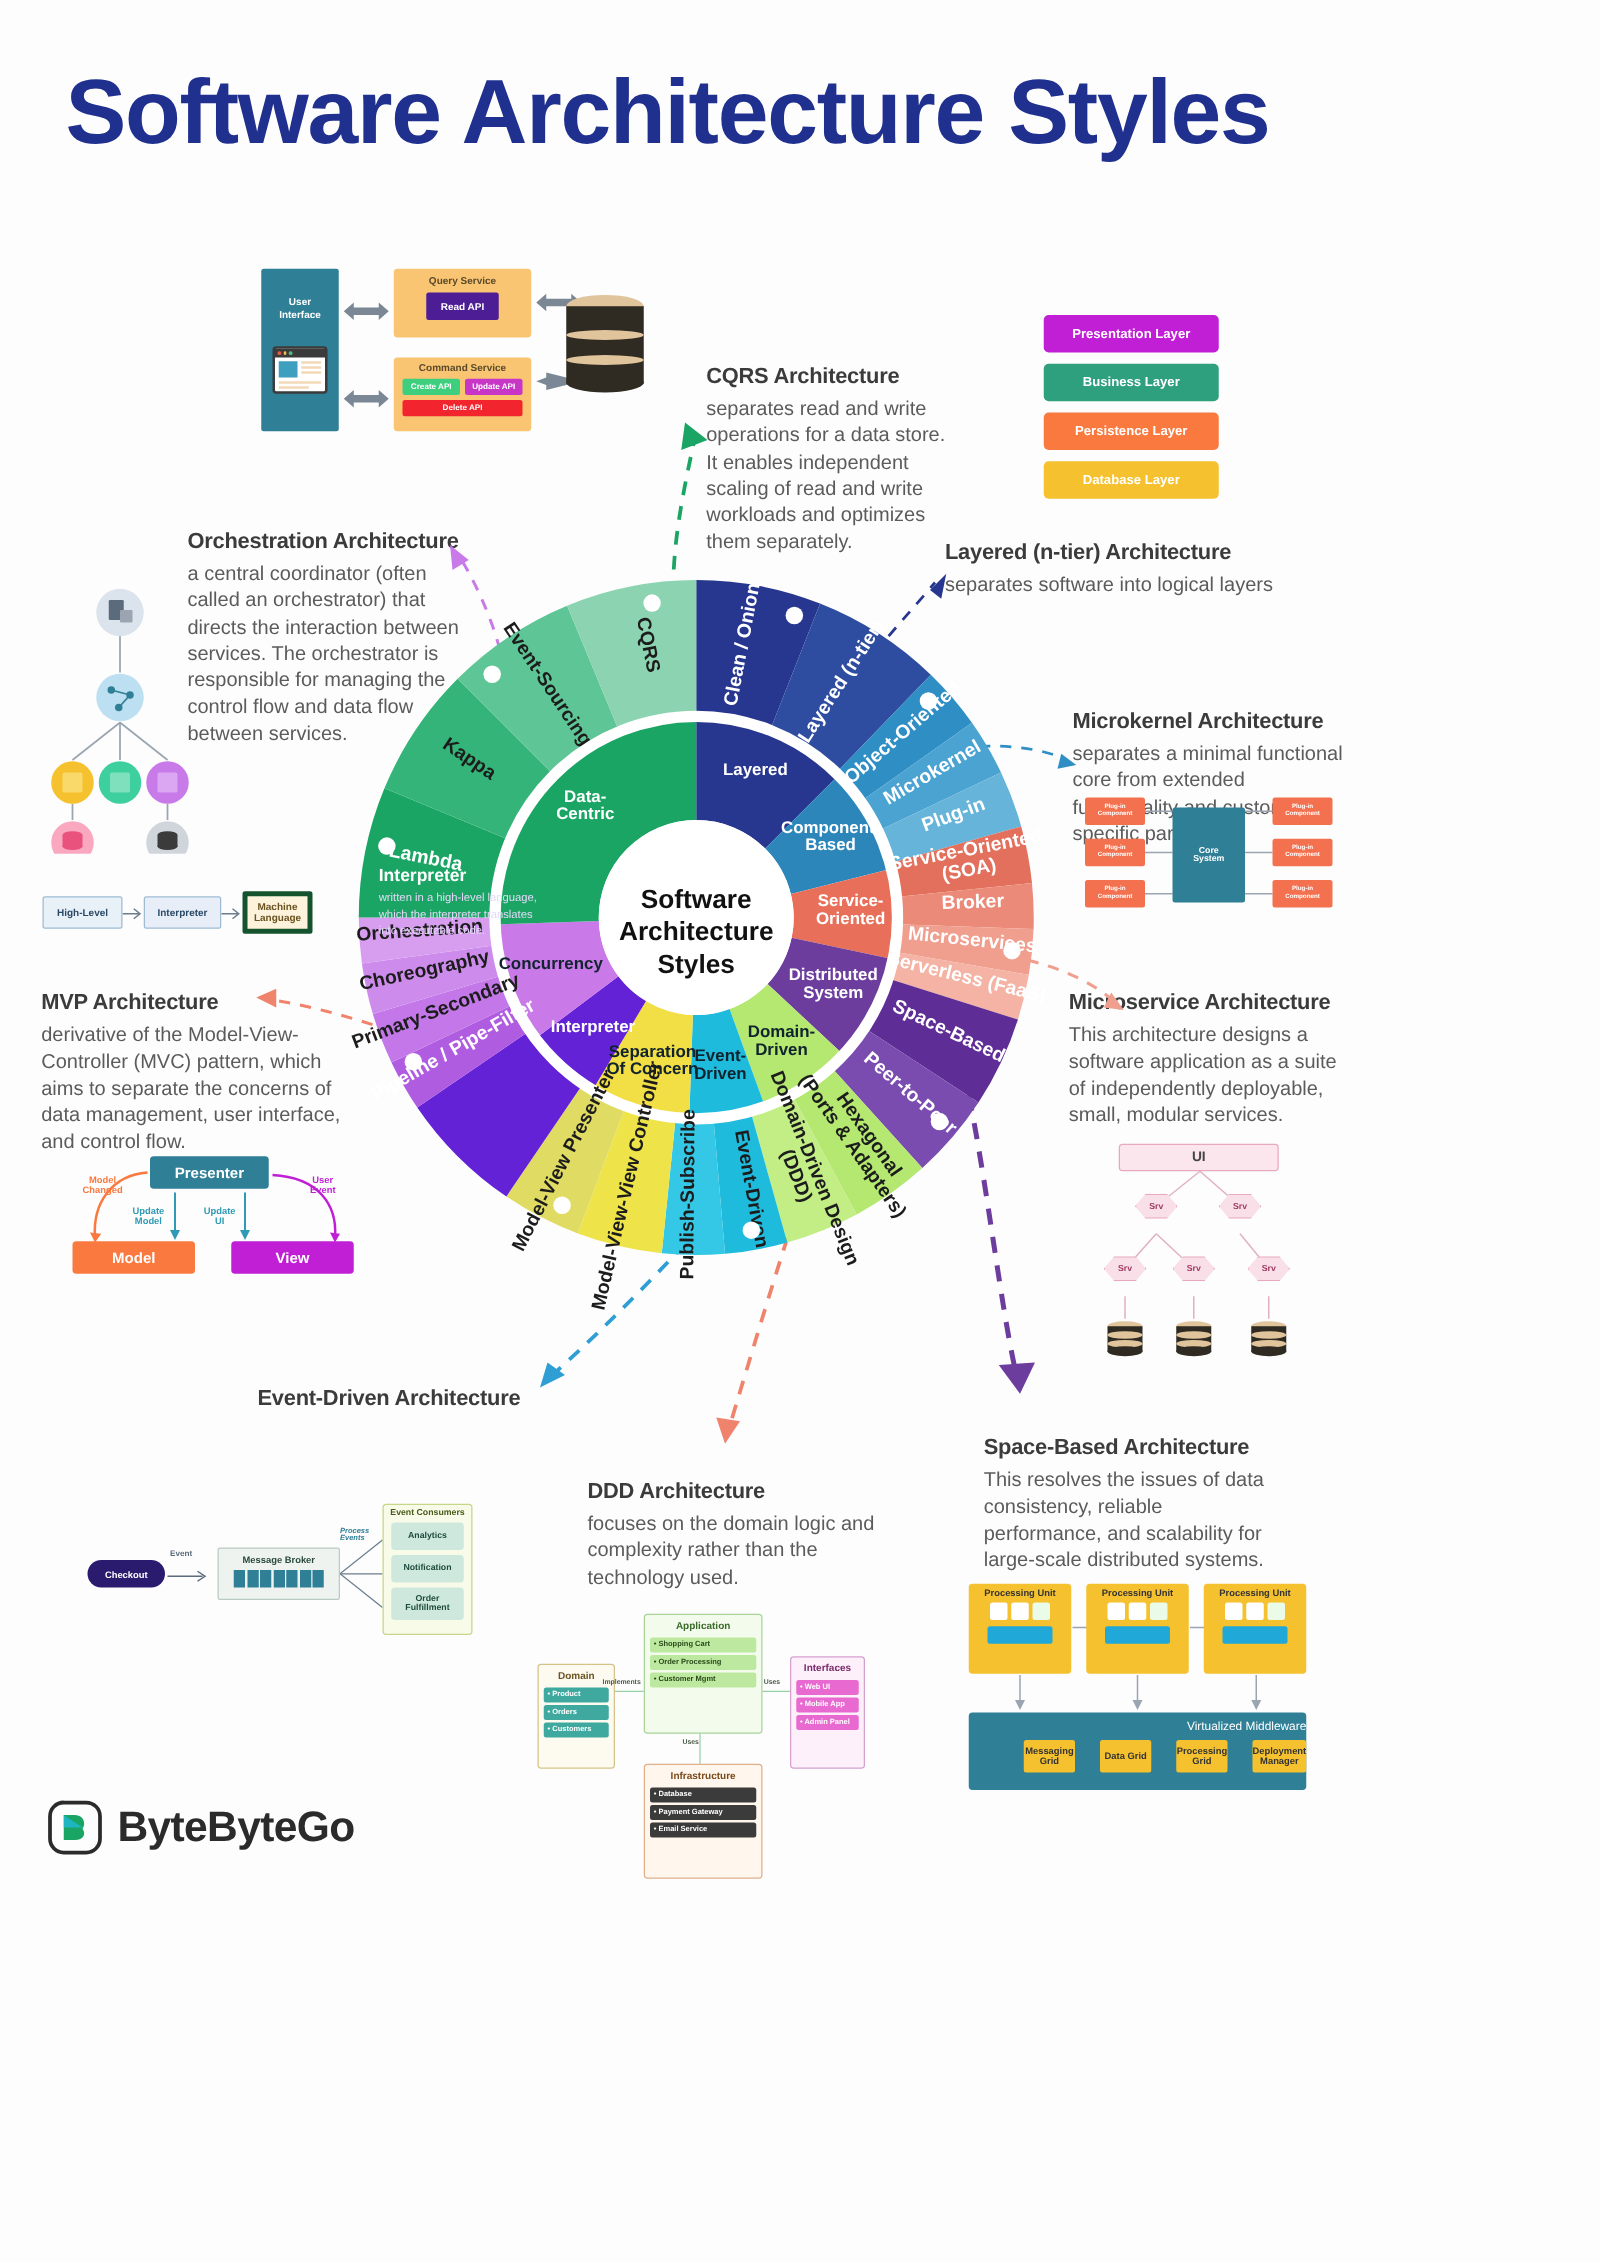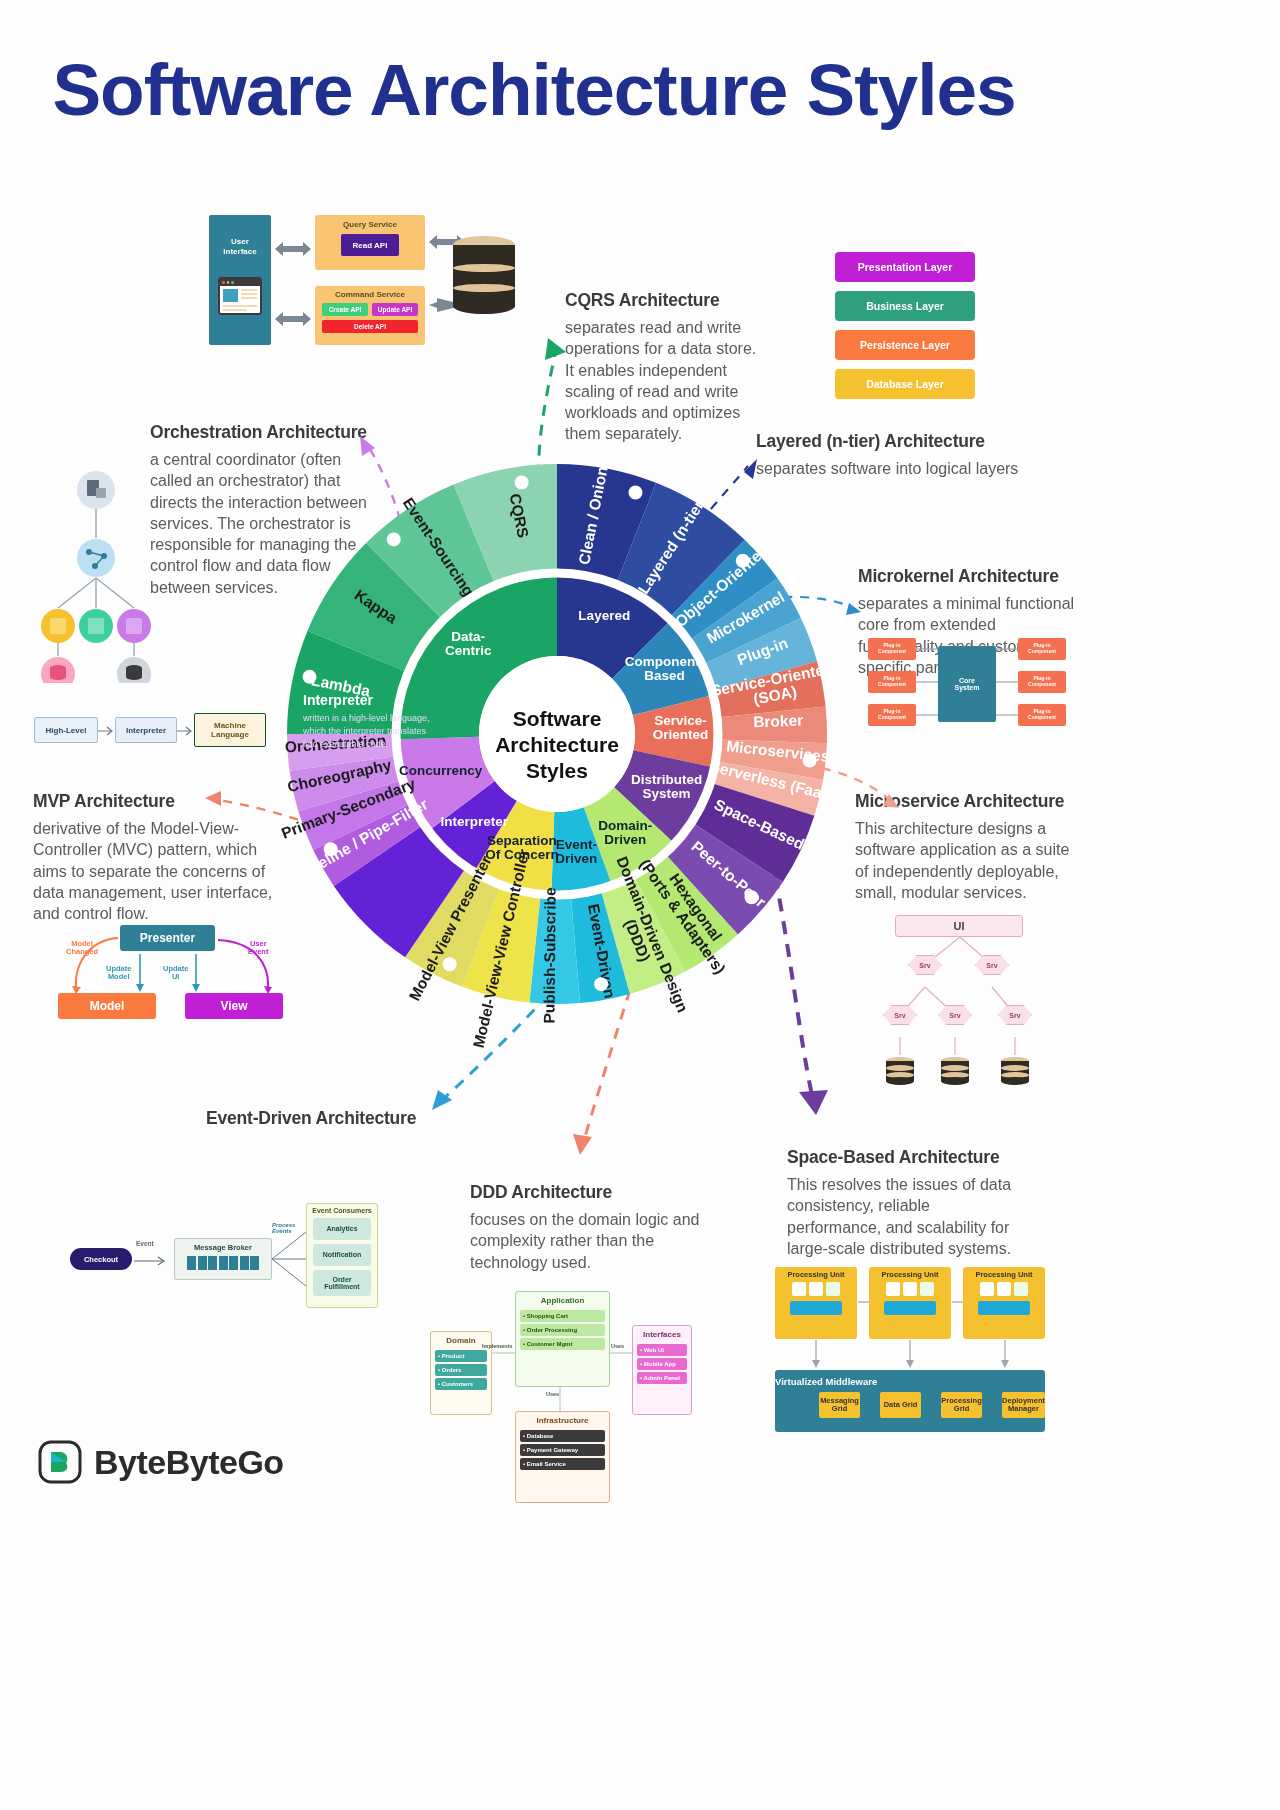--- a/index.html
+++ b/index.html
@@ -259,21 +259,21 @@
   </div>
   <svg style="position:absolute;left:64px;top:13px;" width="17" height="10">
       <path d="M0 5 L13 5 M9 1 L14 5 L9 9" stroke="#6b7c8c" stroke-width="1.2" fill="none"></path>
     </svg>
   <div style="position:absolute;left:81px;top:4px;width:62px;height:26px;background:#e8eef8;border:1px solid #9dbcd4;border-radius:2px;display:flex;align-items:center;justify-content:center;">
     <span style="font-size:8px;color:#2a4a66;font-weight:bold;">Interpreter</span>
   </div>
   <svg style="position:absolute;left:143px;top:13px;" width="17" height="10">
       <path d="M0 5 L13 5 M9 1 L14 5 L9 9" stroke="#6b7c8c" stroke-width="1.2" fill="none"></path>
     </svg>
-  <div style="position:absolute;left:160px;top:0;width:72px;height:34px;background:#fdf3dd;border:1px solid #14532d;border-radius:2px;display:flex;flex-direction:column;align-items:center;justify-content:center;">
+  <div style="position:absolute;left:160px;top:0;width:56px;height:34px;background:#fdf3dd;border:4px solid #14532d;border-radius:2px;display:flex;flex-direction:column;align-items:center;justify-content:center;">
     <span style="font-size:8px;color:#6b5320;font-weight:bold;">Machine</span>
     <span style="font-size:8px;color:#6b5320;font-weight:bold;">Language</span>
   </div>
 </div>
 
 <div class="diag" style="left:50px; top:920px; width:250px; height:110px;">
   <div style="position:absolute;left:70px;top:5px;width:95px;height:26px;background:#2f7f96;border-radius:3px;display:flex;align-items:center;justify-content:center;">
     <span style="color:#fff;font-size:12px;font-weight:bold;">Presenter</span>
   </div>
   <div style="position:absolute;left:8px;top:73px;width:98px;height:26px;background:#f9793f;border-radius:3px;display:flex;align-items:center;justify-content:center;">
@@ -506,21 +506,21 @@
   <div class="pu" style="left:188px;top:5px;">
     <div class="pu-title">Processing Unit</div>
     <div style="display:flex;gap:3px;justify-content:center;margin-top:3px;">
       <span style="width:14px;height:14px;background:#fff;border-radius:2px;"></span>
       <span style="width:14px;height:14px;background:#fff;border-radius:2px;"></span>
       <span style="width:14px;height:14px;background:#eafbe8;border-radius:2px;"></span>
     </div>
     <div style="margin:5px auto 0;width:52px;height:14px;background:#1fa8d8;border-radius:2px;"></div>
   </div>
   <div style="position:absolute;left:0;top:108px;width:270px;height:62px;background:#2f7f96;border-radius:3px;">
-    <div style="text-align:left;color:#fff;font-size:9.5px;font-weight:bold;padding-top:6px;">Virtualized Middleware</div>
+    <div style="text-align:right;color:#fff;font-size:9.5px;font-weight:normal;padding-top:6px;">Virtualized Middleware</div>
     <div style="display:flex;gap:20px;justify-content:center;margin-top:5px;padding-left:44px;">
       <div class="grid-cell" style="width:60px;">
         <span><span>Messaging</span><br><span>Grid</span></span>
       </div>
       <div class="grid-cell" style="width:60px;">
         <span>Data Grid</span>
       </div>
       <div class="grid-cell" style="width:60px;">
         <span><span>Processing</span><br><span>Grid</span></span>
       </div>

